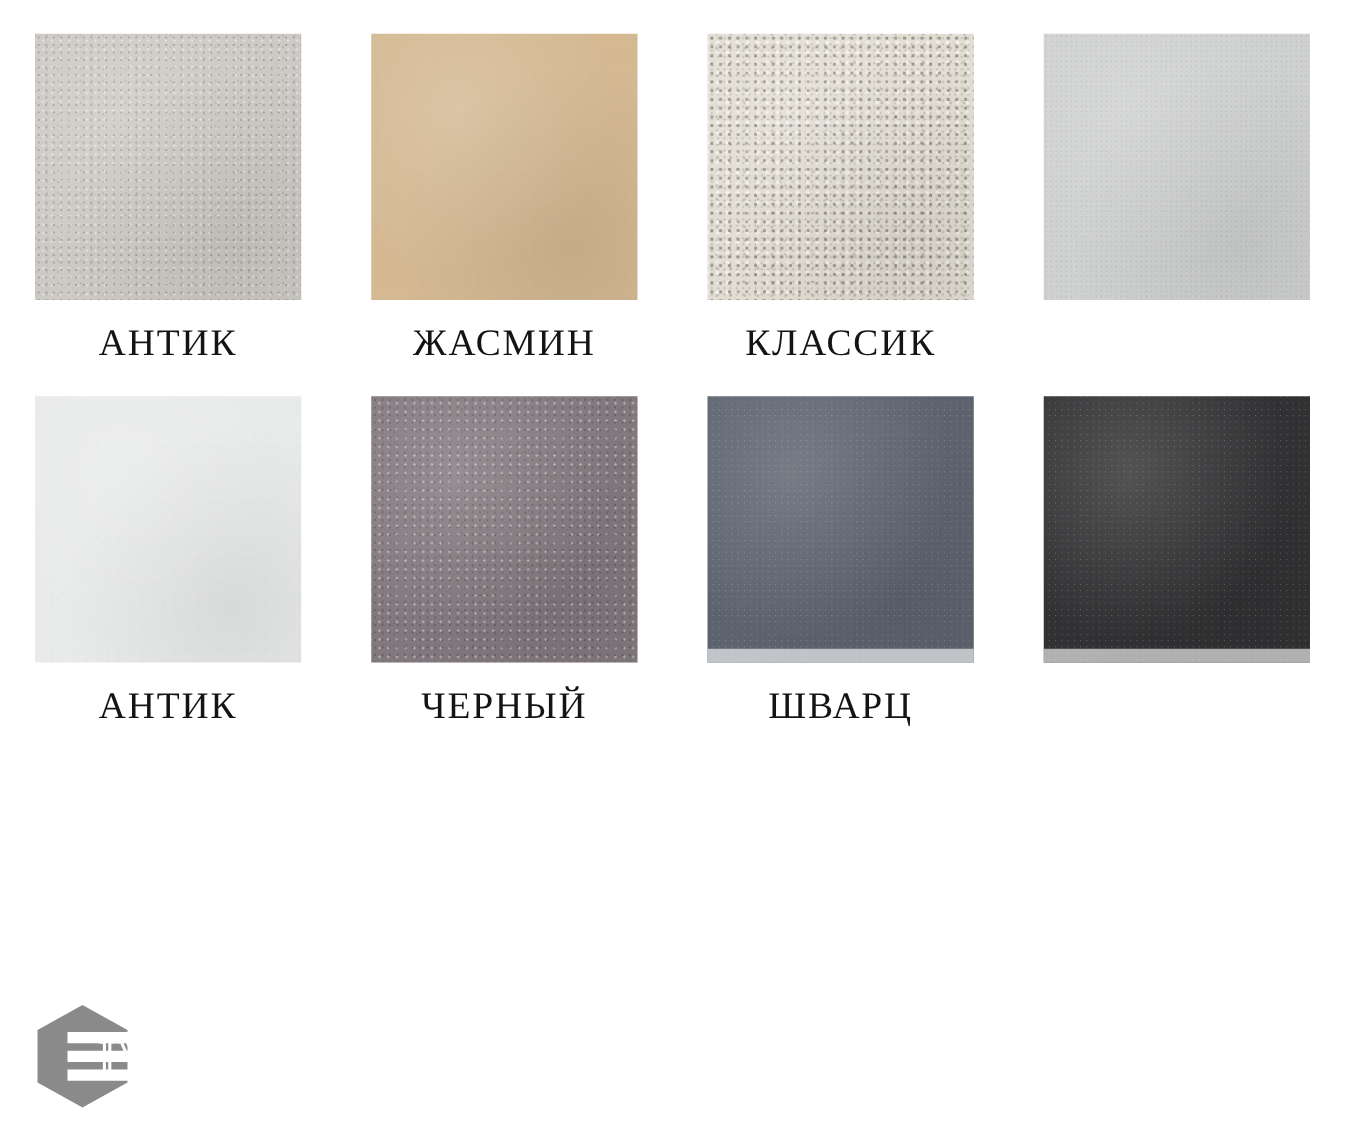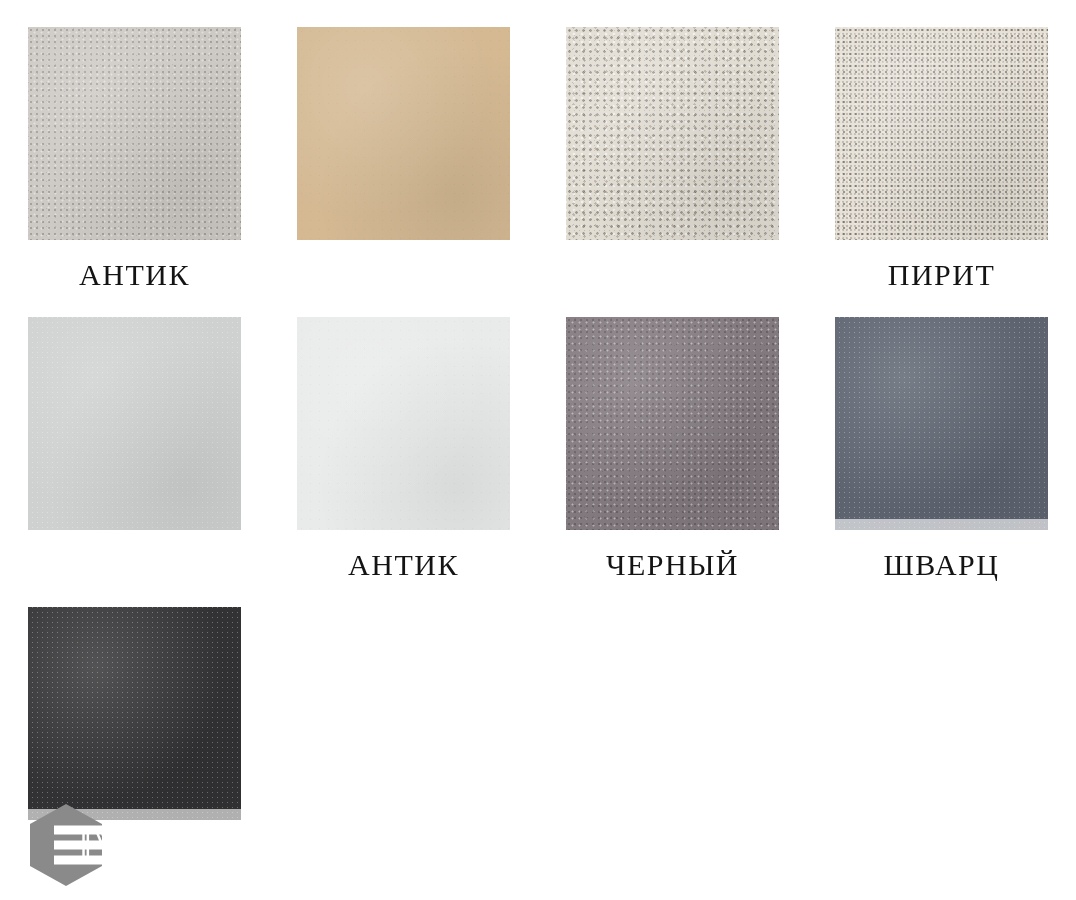--- a/index.html
+++ b/index.html
@@ -152,33 +152,28 @@
           <div class="grain medium"></div>
           <div class="sheen"></div>
         </div>
         <div class="swatch-label">АНТИК</div>
       </div>
       <div class="swatch-cell">
         <div class="swatch-chip" style="background: rgb(212, 185, 147);">
           <div class="grain smooth"></div>
           <div class="sheen"></div>
         </div>
+        <div class="swatch-label">ЖАСМИН</div>
       </div>
       <div class="swatch-cell">
         <div class="swatch-chip" style="background: rgb(226, 221, 211);">
           <div class="grain coarse"></div>
           <div class="sheen"></div>
         </div>
-      </div>
-      <div class="swatch-cell">
-        <div class="swatch-chip" style="background: rgb(230, 224, 214);">
-          <div class="grain speckdark"></div>
-          <div class="sheen"></div>
-        </div>
-        <div class="swatch-label">ПИРИТ</div>
+        <div class="swatch-label">КЛАССИК</div>
       </div>
       <div class="swatch-cell">
         <div class="swatch-chip" style="background: rgb(207, 208, 208);">
           <div class="grain fine"></div>
           <div class="sheen"></div>
         </div>
       </div>
       <div class="swatch-cell">
         <div class="swatch-chip" style="background: rgb(233, 234, 234);">
           <div class="grain smooth"></div>

